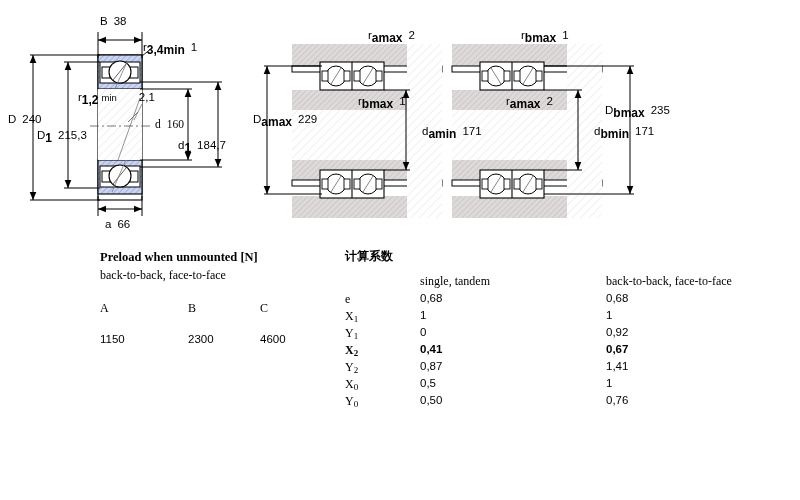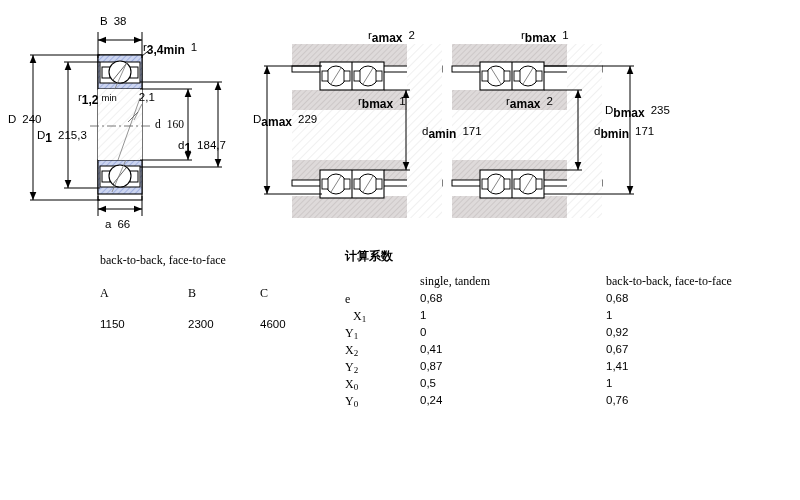--- a/index.html
+++ b/index.html
@@ -354,20 +354,21 @@
 
   <div class="lbl" style="left:605px; top:105px;">
     <span>D</span><span class="sub">bmax</span><span class="val">235</span>
   </div>
 
   <div class="lbl" style="left:594px; top:126px;">
     <span>d</span><span class="sub">bmin</span><span class="val">171</span>
   </div>
 
   <div class="tbl" style="left:100px; top:250px; width:230px;">
+    <div class="tbl-title-serif">Preload when unmounted [N]</div>
     <div class="tbl-sub-serif" style="margin-top:3px;">back-to-back, face-to-face</div>
 
     <div style="position:relative; height:18px; margin-top:18px;">
       <span class="hdr-serif abs" style="left:0px;">A</span>
       <span class="hdr-serif abs" style="left:88px;">B</span>
       <span class="hdr-serif abs" style="left:160px;">C</span>
     </div>
 
     <div style="position:relative; height:18px; margin-top:14px;">
       <span class="num abs" style="left:0px;">1150</span>
@@ -384,45 +385,45 @@
       <span class="hdr-serif abs" style="left:261px;">back-to-back, face-to-face</span>
     </div>
 
     <div id="factors-rows" style="margin-top:2px;">
         <div style="position: relative; height: 17px;">
           <span class="rowlab-serif abs" style="left: 0px;">e</span>
           <span class="num abs" style="left: 75px;">0,68</span>
           <span class="num abs" style="left: 261px;">0,68</span>
         </div>
         <div style="position: relative; height: 17px;">
-          <span class="rowlab-serif abs" style="left: 0px; margin-left: 8px;">X<span class="sub">1</span></span>
+          <span class="rowlab-serif abs" style="left: 0px;">X<span class="sub">1</span></span>
           <span class="num abs" style="left: 75px;">1</span>
           <span class="num abs" style="left: 261px;">1</span>
         </div>
         <div style="position: relative; height: 17px;">
           <span class="rowlab-serif abs" style="left: 0px;">Y<span class="sub">1</span></span>
           <span class="num abs" style="left: 75px;">0</span>
           <span class="num abs" style="left: 261px;">0,92</span>
         </div>
-        <div style="position: relative; height: 17px;">
+        <div style="position: relative; height: 17px; font-weight: bold;">
           <span class="rowlab-serif abs" style="left: 0px;">X<span class="sub">2</span></span>
           <span class="num abs" style="left: 75px;">0,41</span>
           <span class="num abs" style="left: 261px;">0,67</span>
         </div>
         <div style="position: relative; height: 17px;">
           <span class="rowlab-serif abs" style="left: 0px;">Y<span class="sub">2</span></span>
           <span class="num abs" style="left: 75px;">0,87</span>
           <span class="num abs" style="left: 261px;">1,41</span>
         </div>
         <div style="position: relative; height: 17px;">
           <span class="rowlab-serif abs" style="left: 0px;">X<span class="sub">0</span></span>
           <span class="num abs" style="left: 75px;">0,5</span>
           <span class="num abs" style="left: 261px;">1</span>
         </div>
         <div style="position: relative; height: 17px;">
           <span class="rowlab-serif abs" style="left: 0px; text-align: center;">Y<span class="sub">0</span></span>
-          <span class="num abs" style="left: 75px;">0,24</span>
+          <span class="num abs" style="left: 75px;">0,50</span>
           <span class="num abs" style="left: 261px;">0,76</span>
         </div>
       </div>
   </div>
 
 </div>
 
 </body></html>

